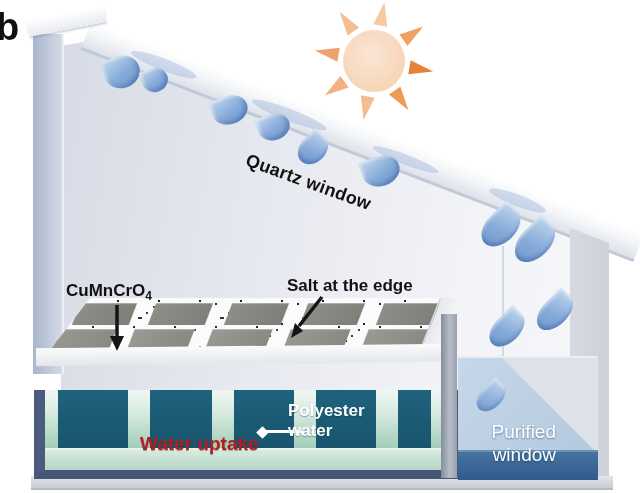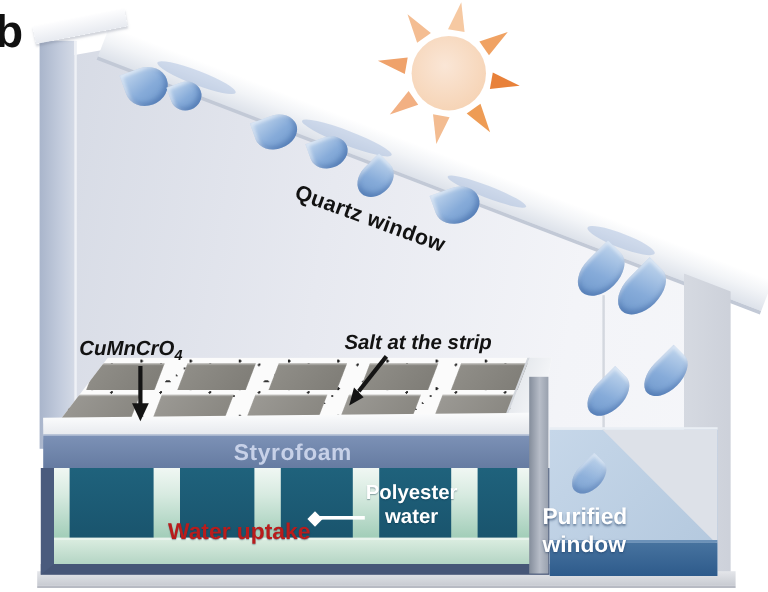--- a/index.html
+++ b/index.html
@@ -59,50 +59,50 @@
     background:linear-gradient(180deg,#1f627c,#174f68);overflow:hidden;position:absolute;}
   .strip{position:absolute;top:0;height:62px;width:22px;
     background:linear-gradient(#f0f7f3 0%,#d8ebe1 35%,#9ccab4 100%);}
   .tank-water{position:absolute;left:0;right:0;top:58px;height:23px;
     background:linear-gradient(#d9ecdf,#aed1c0);border-top:2px solid #e8f3ec;}
 
   .uptake-label{left:140px;top:422px;color:#b91c1c;font-weight:700;font-size:19px;
     text-shadow:0 1px 1px rgba(0,40,60,.4);margin-top:11px;}
   .uptake-diamond{left:258px;top:428px;width:9px;height:9px;background:#fff;transform:rotate(45deg);}
   .uptake-line{left:264px;top:430px;width:40px;height:3px;background:#fff;}
-  .poly-label{left:288px;top:401px;width:110px;text-align:center;color:#fff;font-weight:700;
+  .poly-label{left:288px;top:401px;width:110px;color:#fff;font-weight:700;
     font-size:17px;line-height:20px;text-shadow:0 1px 1px rgba(0,40,60,.4);}
 
   
   .basin-post{left:441px;top:314px;width:16px;height:164px;
     background:linear-gradient(90deg,#848d9b,#b7bdc8 55%,#99a1ae);}
   .basin{left:458px;top:356px;width:140px;height:122px;overflow:hidden;position:absolute;
     background:linear-gradient(135deg,#c6d7e9,#b2c7dd);border-top:2px solid #e9eef4;}
   .basin-diagonal{position:absolute;left:0;top:0;width:140px;height:122px;
     clip-path:polygon(44px 0px,140px 0px,140px 96px);background:#dde1e8;}
   .basin-water{position:absolute;left:0;right:0;top:92px;height:30px;
     background:linear-gradient(#47739f,#2c598a);border-top:2px solid #6b91b8;}
-  .purified-label{left:452px;top:420px;width:104px;text-align:left;color:#fff;font-weight:700;
+  .purified-label{left:452px;top:420px;width:104px;text-align:right;color:#fff;font-weight:400;
     font-size:19px;line-height:23px;text-shadow:0 1px 2px rgba(10,40,80,.5);}
 
   
   .drop{position:absolute;border-radius:0 55% 55% 55%;
     background:linear-gradient(160deg,#bdd3ec 5%,#86abd9 55%,#6d97cb 100%);
     box-shadow:inset -2px -3px 4px rgba(45,85,150,.4), inset 2px 2px 3px rgba(255,255,255,.55);}
 
   
   .sun-core{left:343px;top:30px;width:62px;height:62px;border-radius:50%;
     background:radial-gradient(circle at 45% 40%,#fae6d6,#f6d4b6 75%,#f3c9a6);}
   .sun-rays{left:374px;top:61px;width:0;height:0;}
   .ray{position:absolute;left:-7px;top:-60px;width:0;height:0;transform-origin:7px 60px;
     border-left:7px solid transparent;border-right:7px solid transparent;border-bottom:24px solid #f0a263;}
 
   
   .panel-label{left:-4px;top:6px;font-size:38px;font-weight:800;color:#111;}
-  .lbl{color:#121212;font-weight:700;font-size:17px;font-style:italic;}
+  .lbl{color:#121212;font-weight:700;font-size:17px;}
   .quartz-label{left:250px;top:150px;font-size:18px;font-weight:700;color:#121212;
     transform:rotate(20deg);transform-origin:left top;letter-spacing:.3px;}
   sub{font-size:12px;}
   svg.overlay{position:absolute;left:0;top:0;pointer-events:none;}
 </style>
 </head>
 <body>
 
 <div id="canvas">
 
@@ -139,23 +139,20 @@
     <div class="tile back" style="left:336px;top:5px;width:57px;height:22px;"></div>
     <div class="tile" style="left:8px;top:31px;width:60px;height:25px;"></div>
     <div class="tile" style="left:86px;top:31px;width:60px;height:25px;"></div>
     <div class="tile" style="left:164px;top:31px;width:60px;height:25px;"></div>
     <div class="tile" style="left:242px;top:31px;width:60px;height:25px;"></div>
     <div class="tile" style="left:320px;top:31px;width:60px;height:25px;"></div>
     <div class="tray-rim"></div>
   </div>
   <div class="abs tray-front"></div>
 
-  <div class="abs styrofoam">
-    <span>Styrofoam</span>
-  </div>
 
   <div class="tank">
     <div class="strip" style="left:-9px;"></div>
     <div class="strip" style="left:83px;"></div>
     <div class="strip" style="left:167px;"></div>
     <div class="strip" style="left:249px;"></div>
     <div class="strip" style="left:331px;"></div>
     <div class="strip" style="left:386px;width:16px;"></div>
     <div class="tank-water"></div>
   </div>
@@ -186,21 +183,21 @@
     <line x1="117" y1="305" x2="117" y2="337" stroke="#141414" stroke-width="3.5"></line>
     <polygon points="110,336 124,336 117,351" fill="#141414"></polygon>
     <line x1="322" y1="297" x2="299" y2="326" stroke="#141414" stroke-width="3.5"></line>
     <polygon points="291,338 303,331 295,323" fill="#141414"></polygon>
   </svg>
 
   <div class="abs panel-label">b</div>
   <div class="abs lbl" style="left:66px;top:281px;">
     <span>CuMnCrO</span><sub>4</sub>
   </div>
-  <div class="abs lbl" style="left:287px;top:276px;">Salt at the strip</div>
+  <div class="abs lbl" style="left:287px;top:276px;">Salt at the edge</div>
   <div class="abs quartz-label">Quartz window</div>
 
   <div class="abs sun-core"></div>
   <div class="abs sun-rays">
     <div class="ray" style="transform:rotate(10deg);border-bottom-color:#f6c9a2;"></div>
     <div class="ray" style="transform:rotate(55deg);border-bottom-color:#f0a263;"></div>
     <div class="ray" style="transform:rotate(100deg);border-bottom-color:#e8813a;"></div>
     <div class="ray" style="transform:rotate(145deg);border-bottom-color:#ee9c55;"></div>
     <div class="ray" style="transform:rotate(190deg);border-bottom-color:#f3bc91;"></div>
     <div class="ray" style="transform:rotate(235deg);border-bottom-color:#f2b083;"></div>

